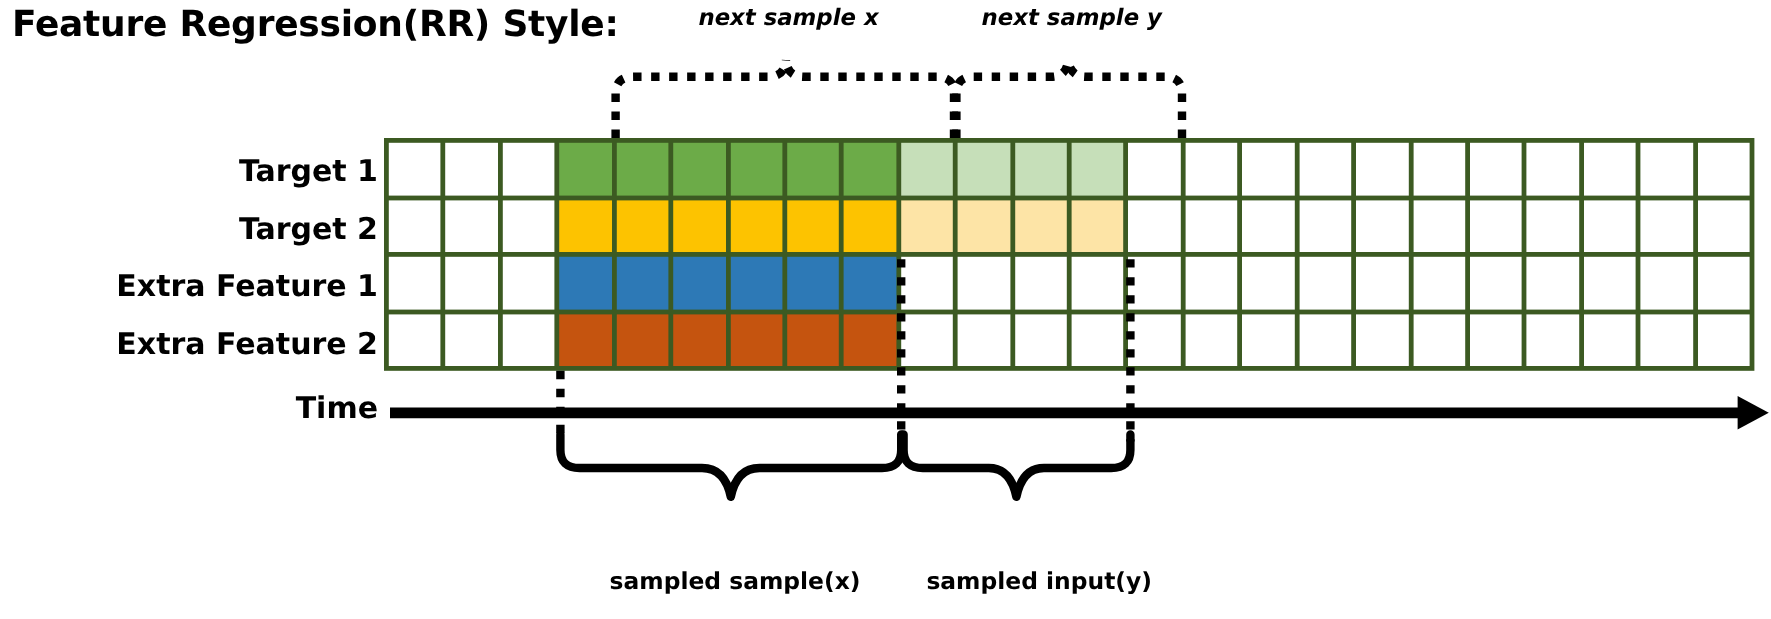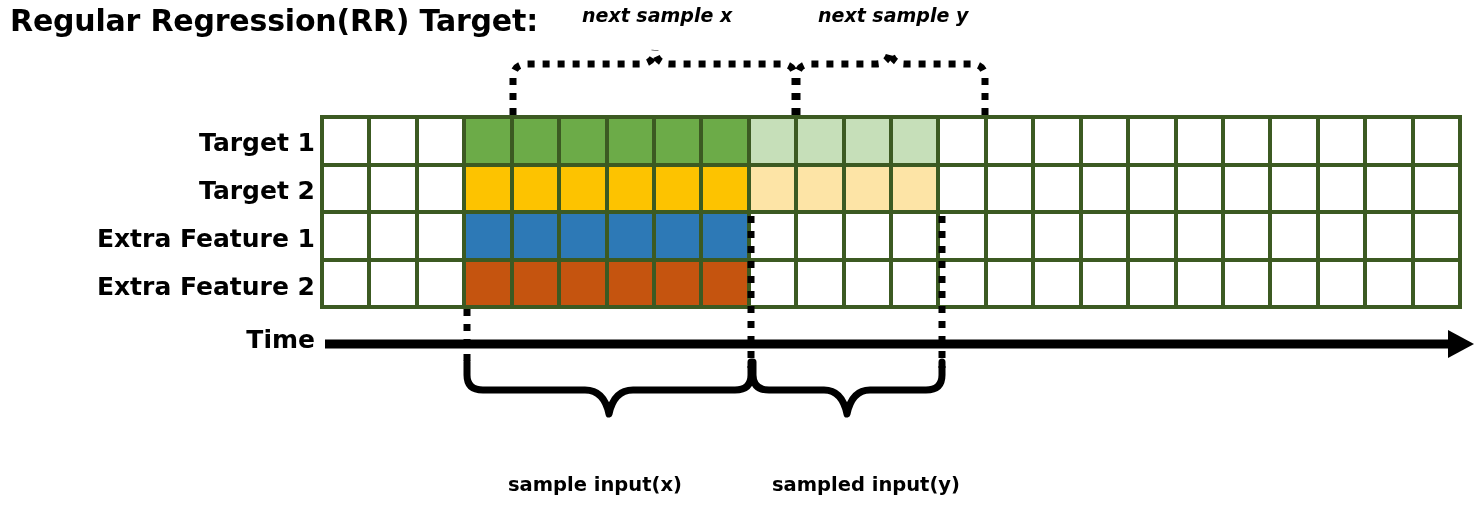--- a/index.html
+++ b/index.html
@@ -127,21 +127,21 @@
   }
   #caption-input  { left: 508px; top: 422px; }
   #caption-output { left: 772px; top: 422px; }
   .caption div { white-space: nowrap; }
 </style>
 </head>
 <body>
 
 <div id="stage">
 
-  <div id="page-title">Regular Regression(RR) Target:</div>
+  <div id="page-title">Feature Regression(RR) Style:</div>
 
   <div class="top-annotation" id="annotation-next-sample-x">next sample x</div>
   <div class="top-annotation" id="annotation-next-sample-y">next sample y</div>
 
   <div class="row-label" id="row-label-0">Target 1</div>
   <div class="row-label" id="row-label-1">Target 2</div>
   <div class="row-label" id="row-label-2">Extra Feature 1</div>
   <div class="row-label" id="row-label-3">Extra Feature 2</div>
 
   <div id="time-label">Time</div>
@@ -284,21 +284,21 @@
                Q 614,390 633,390 L 735,390 Q 751,390 751,375 L 751,362"></path>
     </g>
 
     <g stroke="#000000" stroke-width="7" fill="none" stroke-linecap="round" stroke-linejoin="round">
       <path d="M 753,362 L 753,375 Q 753,390 769,390 L 824,390 Q 842,390 847,414
                Q 852,390 870,390 L 926,390 Q 942,390 942,375 L 942,362"></path>
     </g>
   </svg>
 
   <div class="caption" id="caption-input">
-    <div>sample input(x)</div>
+    <div>sampled sample(x)</div>
     
     
   </div>
 
   <div class="caption" id="caption-output">
     <div>sampled input(y)</div>
     
     
   </div>
 

